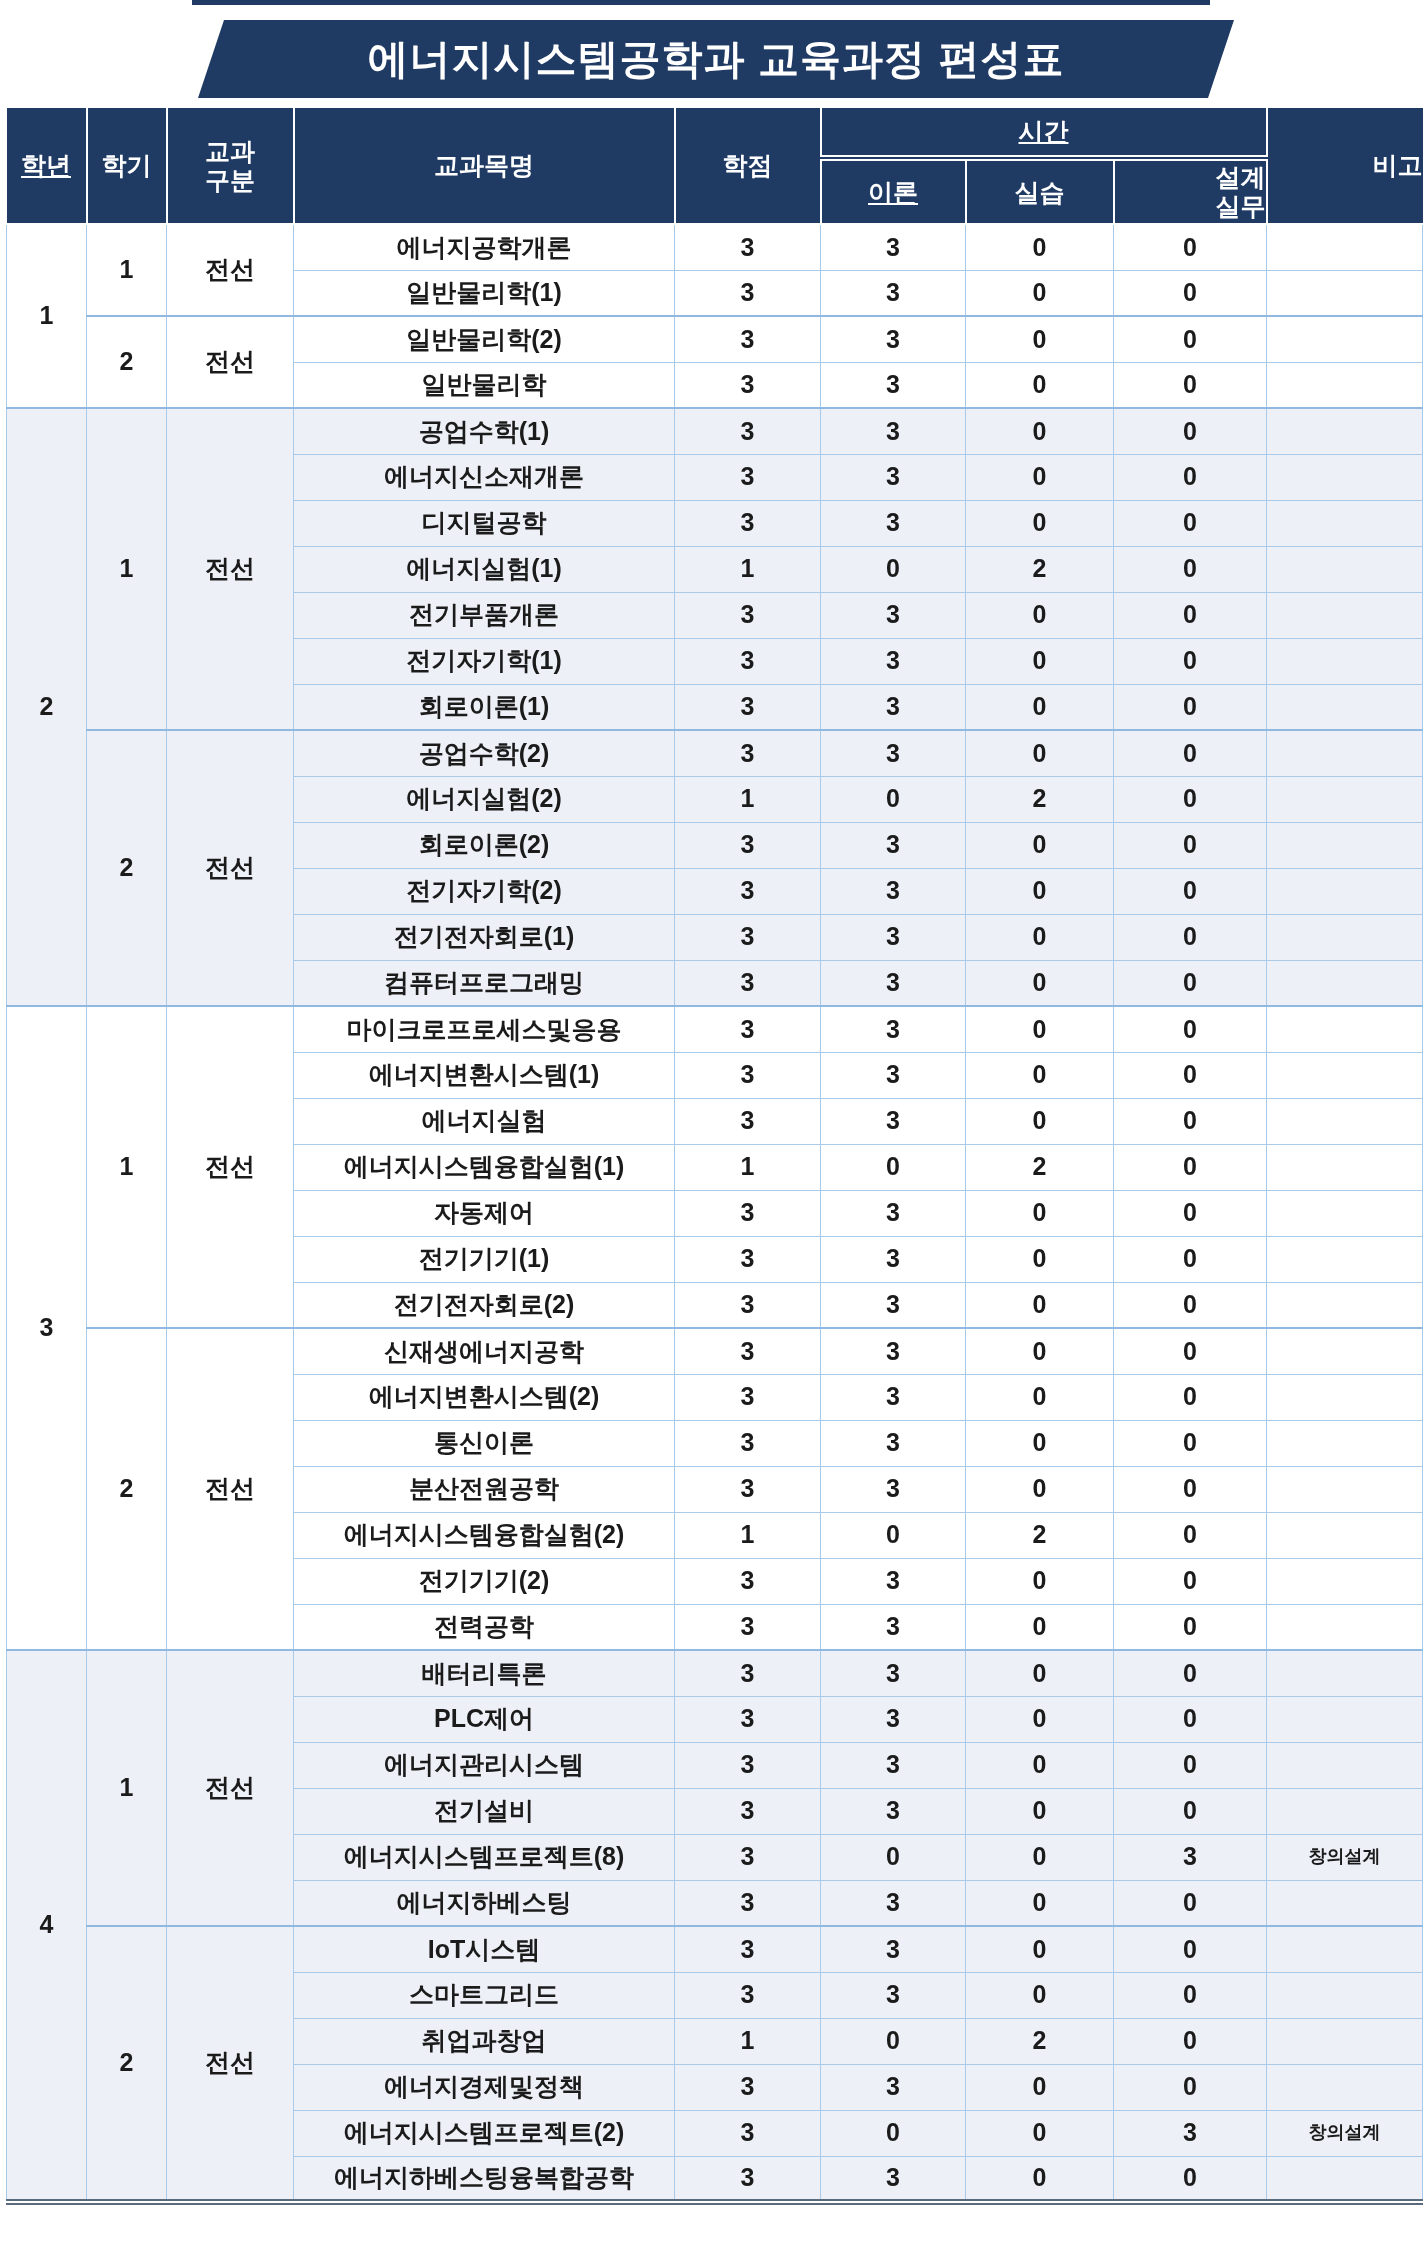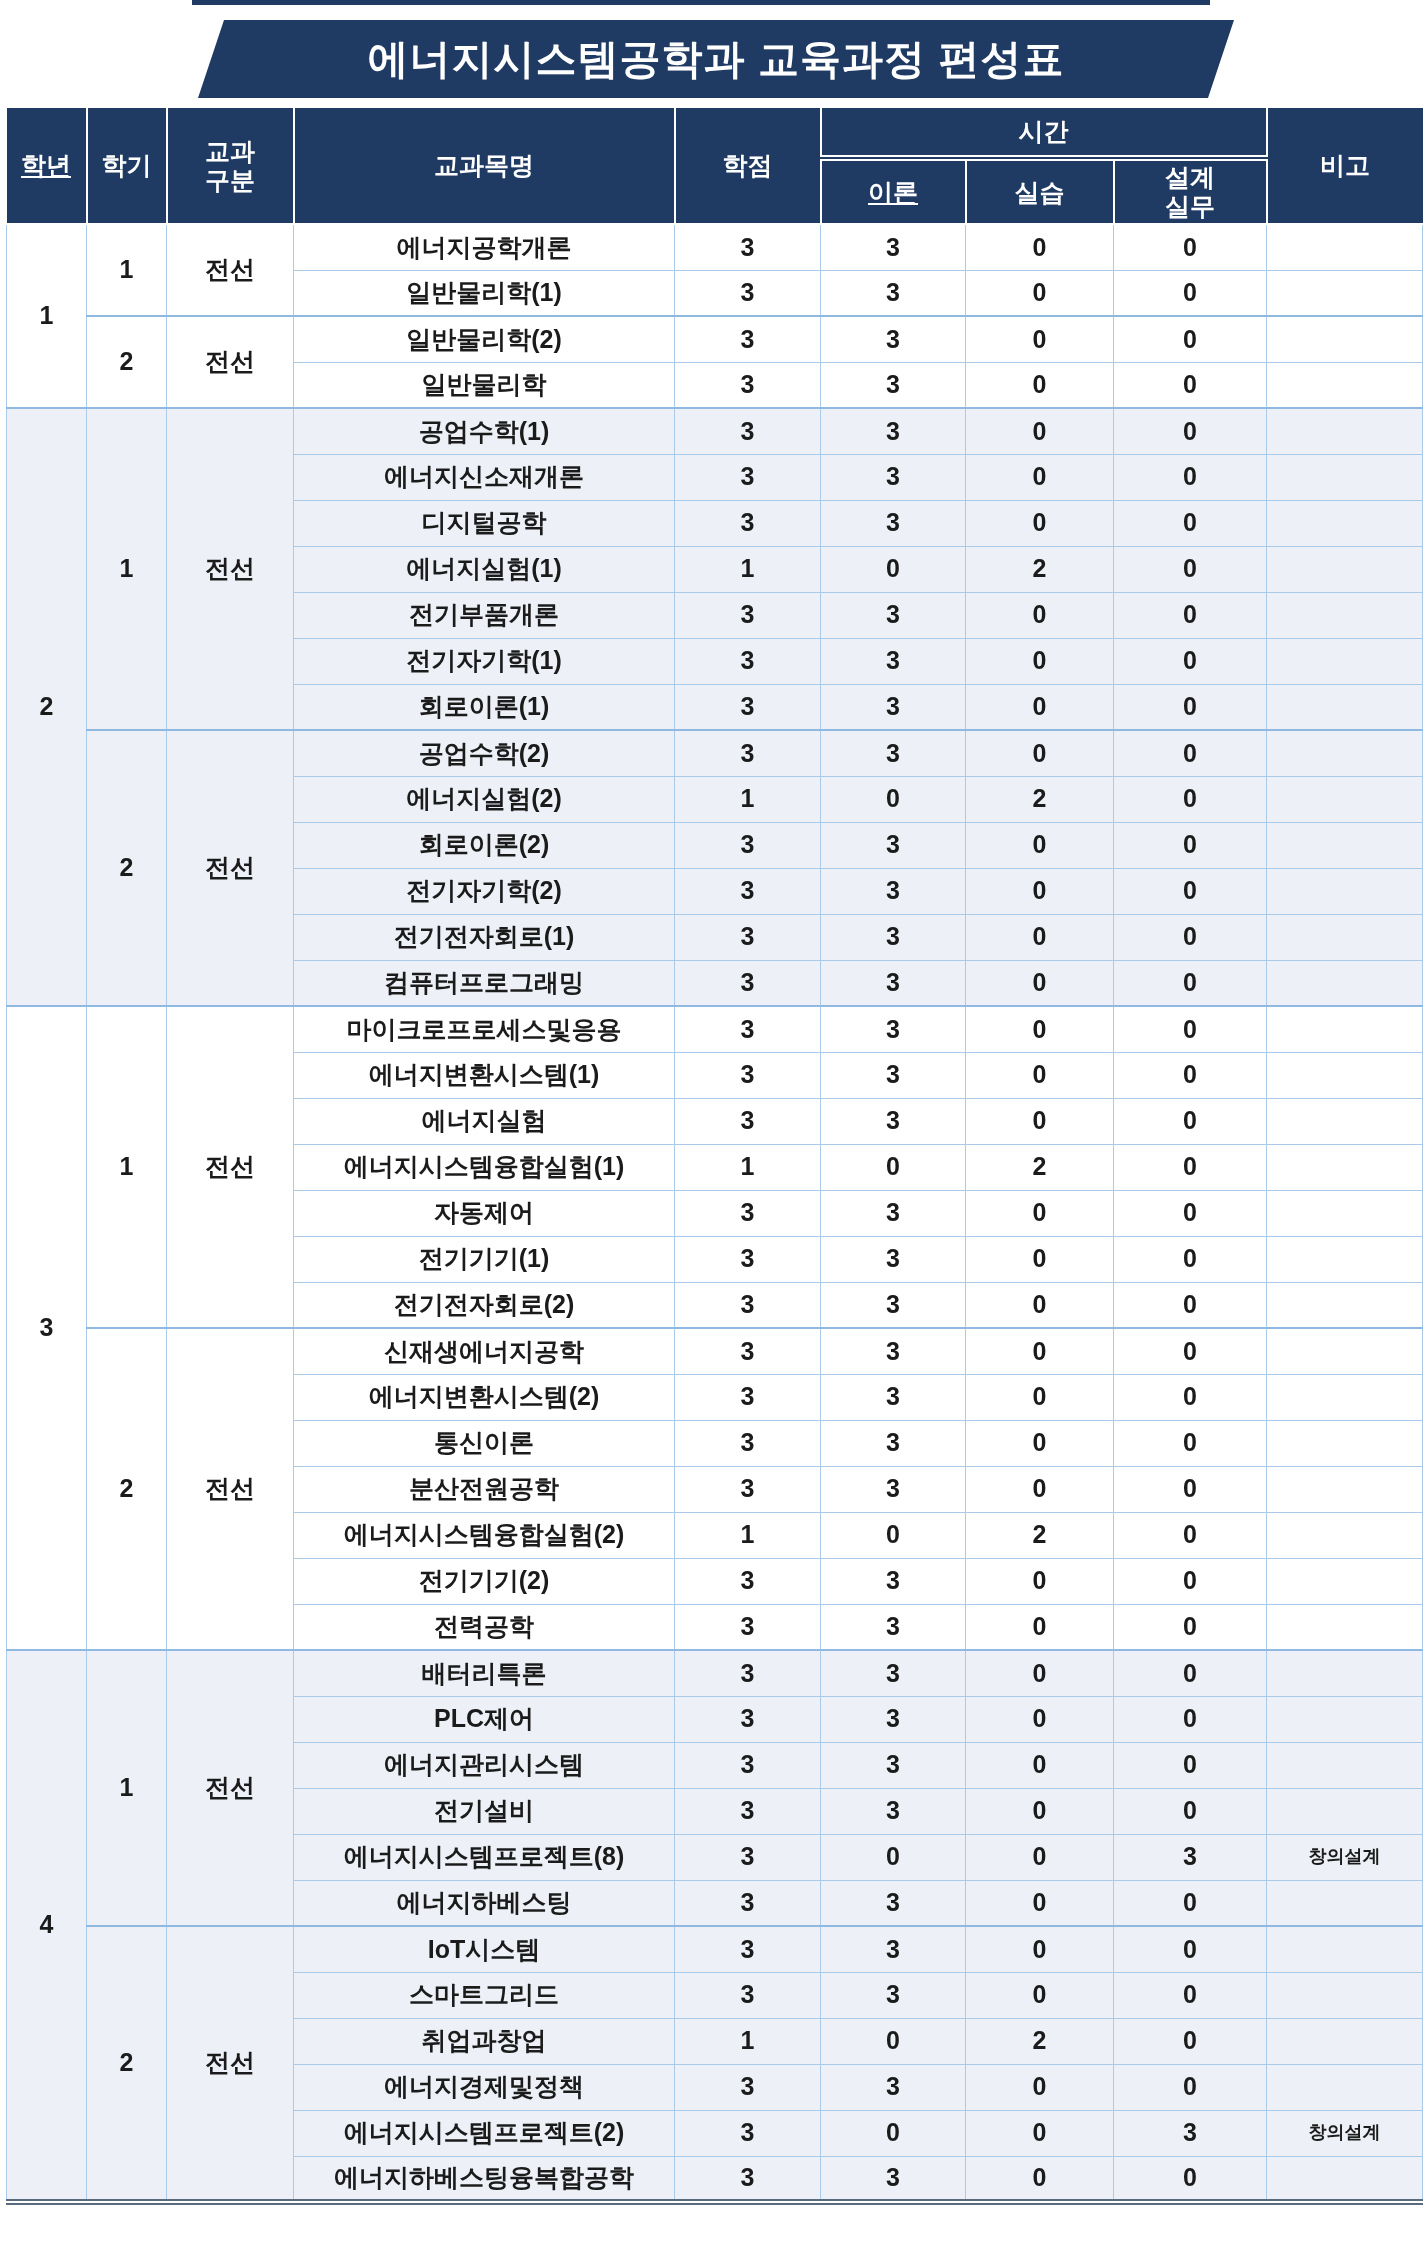--- a/index.html
+++ b/index.html
@@ -28,23 +28,23 @@
     border-collapse:collapse;table-layout:fixed;
     border-bottom:6px double #5a6b7e;
   }
   thead th{
     background:var(--navy);color:#fff;font-size:25px;font-weight:700;
     border:2px solid #fff;text-align:center;vertical-align:middle;
     white-space:pre-line;line-height:1.15;
   }
   thead tr.h1{height:50px;}
   thead tr.h2{height:66px;}
-  thead th.hours-top{border-bottom:6px double #fff;}
+  thead th.hours-top{border-bottom:6px double #fff;text-decoration:underline;}
   thead th:first-child{border-left:none;text-decoration:underline;}
-  thead th:last-child{border-right:none;}
+  thead th:last-child{border-right:none;text-align:right;}
   thead tr.h1 th{border-top:none;}
 
   tbody td{
     border:1px solid var(--line);
     text-align:center;vertical-align:middle;
     font-size:25px;font-weight:600;color:var(--ink);
     background:#fff;line-height:1.1;
     overflow:hidden;
   }
   tbody tr{height:46px;}

